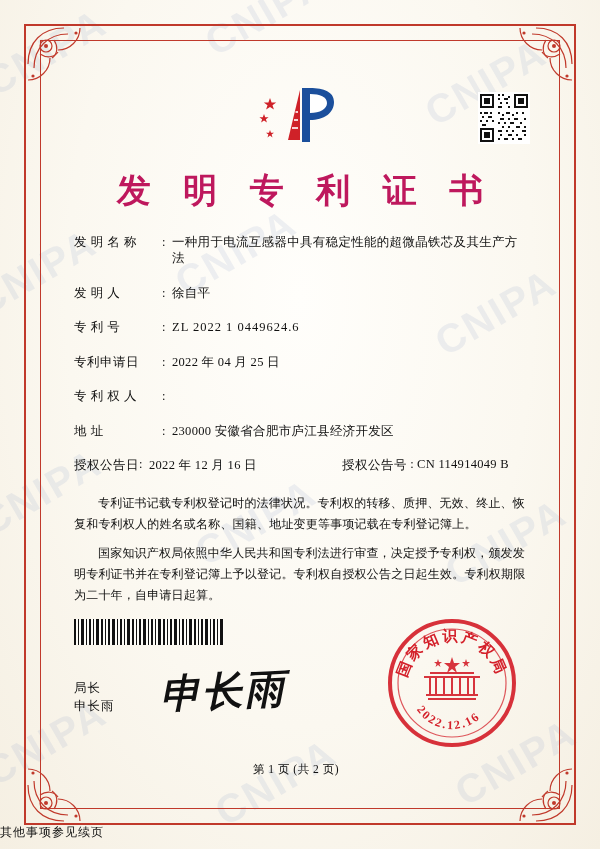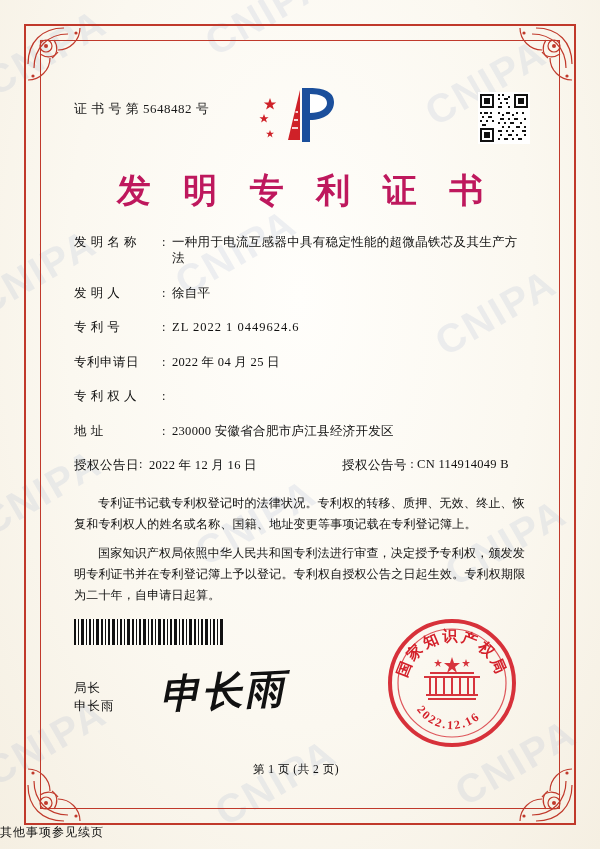--- a/index.html
+++ b/index.html
@@ -328,21 +328,20 @@
       <g fill="#c0392b">
         <circle cx="22" cy="22" r="2"></circle>
         <circle cx="9" cy="52" r="1.6"></circle>
         <circle cx="52" cy="9" r="1.6"></circle>
       </g>
     </svg>
   </div>
 
   <div class="content">
 
-    <div class="cert-no">证 书 号 第 5648482 号</div>
 
     <div class="qr">
       <svg width="52" height="52" viewBox="0 0 52 52">
         <rect width="52" height="52" fill="#ffffff"></rect>
         <g fill="#111">
           <rect x="2" y="2" width="14" height="14"></rect>
             <rect x="4" y="4" width="10" height="10" fill="#fff"></rect>
             <rect x="6" y="6" width="6" height="6"></rect>
           <rect x="36" y="2" width="14" height="14"></rect>
             <rect x="38" y="4" width="10" height="10" fill="#fff"></rect>

